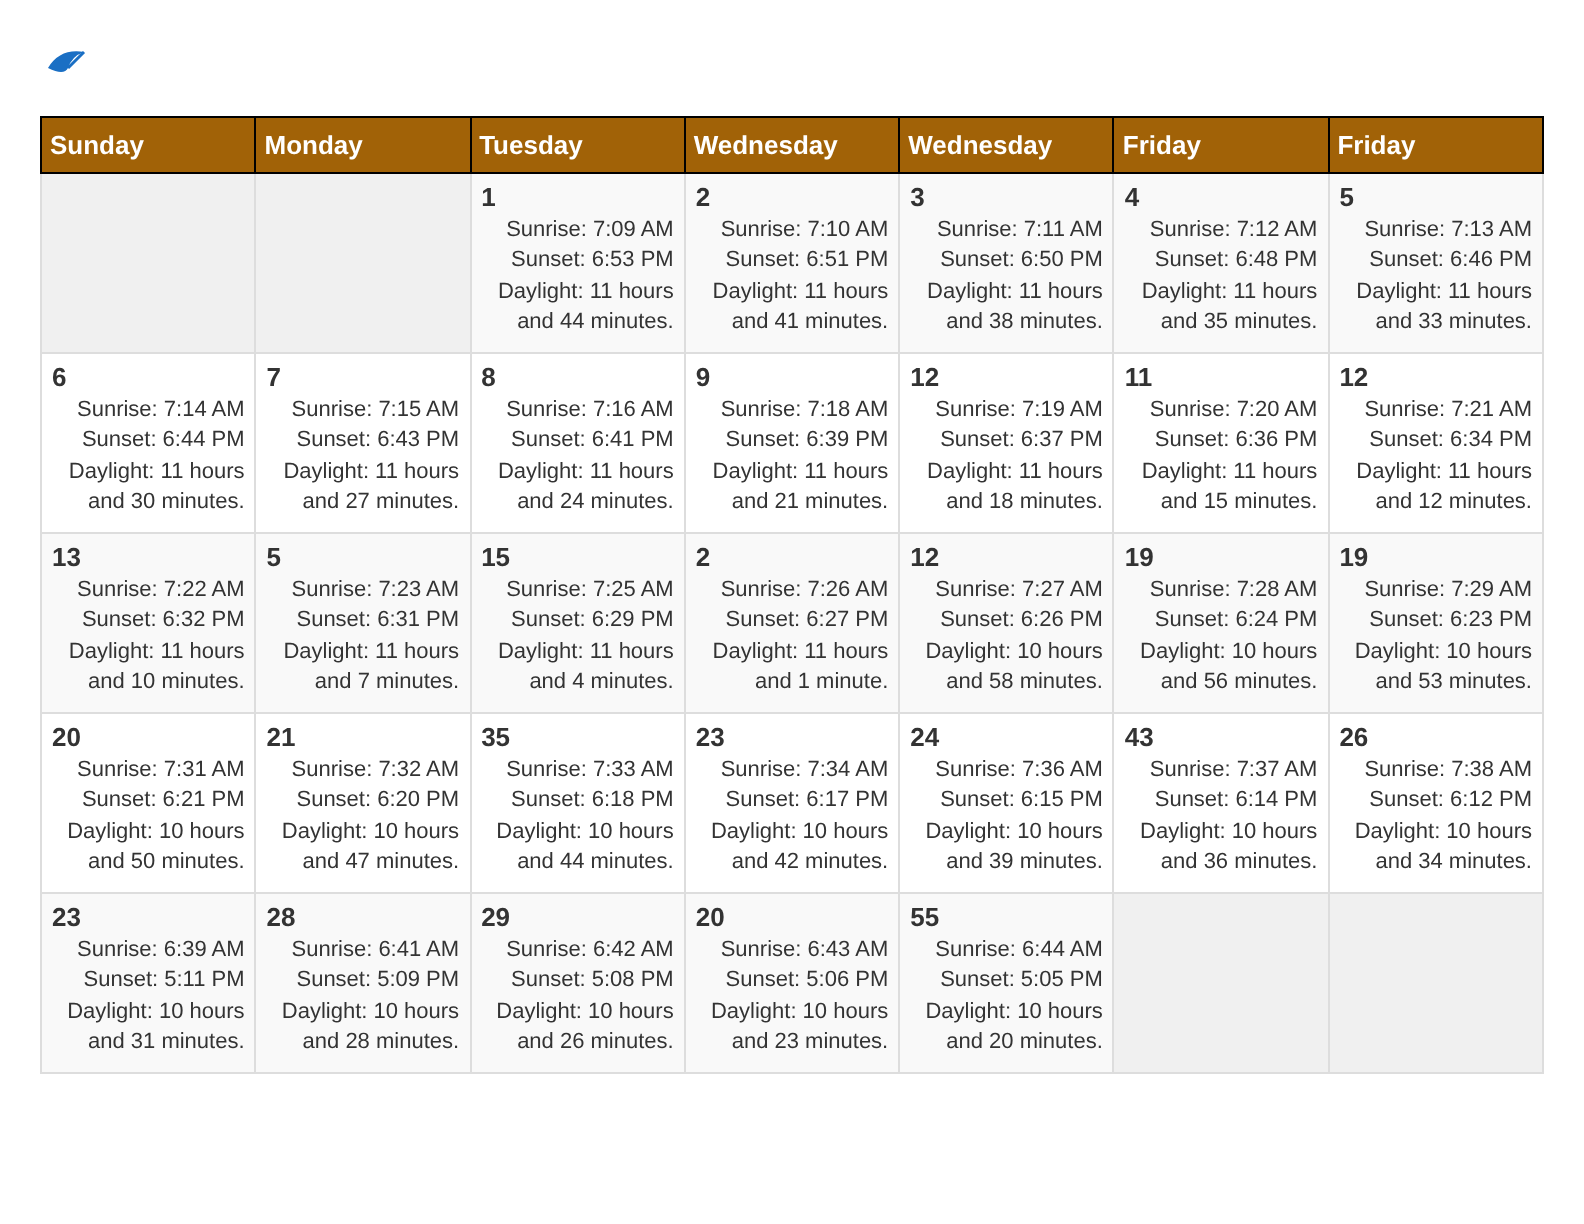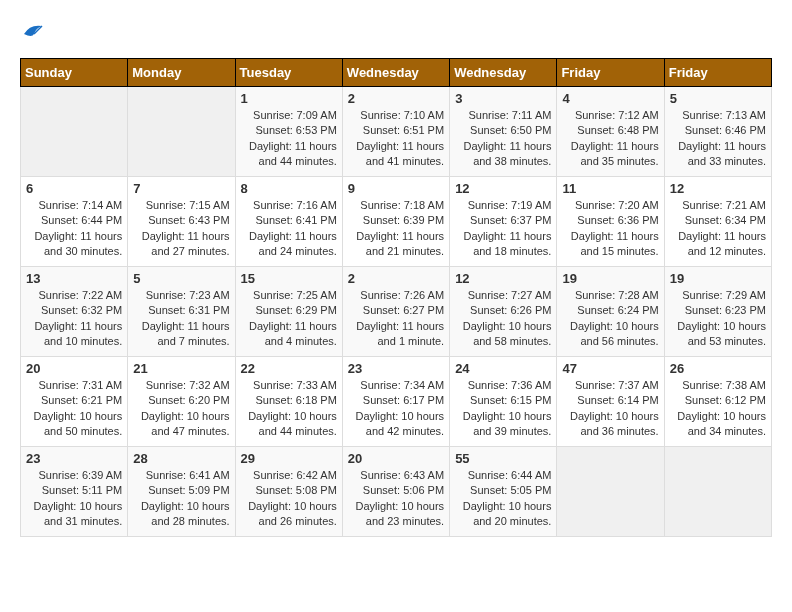--- a/index.html
+++ b/index.html
@@ -213,33 +213,33 @@
       <tr>
         <td>
           <span class="day-number">20</span>
           <div class="day-info">Sunrise: 7:31 AM<br>Sunset: 6:21 PM<br>Daylight: 10 hours and 50 minutes.</div>
         </td>
         <td>
           <span class="day-number">21</span>
           <div class="day-info">Sunrise: 7:32 AM<br>Sunset: 6:20 PM<br>Daylight: 10 hours and 47 minutes.</div>
         </td>
         <td>
-          <span class="day-number">22</span>
+          <span class="day-number">35</span>
           <div class="day-info">Sunrise: 7:33 AM<br>Sunset: 6:18 PM<br>Daylight: 10 hours and 44 minutes.</div>
         </td>
         <td>
           <span class="day-number">23</span>
           <div class="day-info">Sunrise: 7:34 AM<br>Sunset: 6:17 PM<br>Daylight: 10 hours and 42 minutes.</div>
         </td>
         <td>
           <span class="day-number">24</span>
           <div class="day-info">Sunrise: 7:36 AM<br>Sunset: 6:15 PM<br>Daylight: 10 hours and 39 minutes.</div>
         </td>
         <td>
-          <span class="day-number">47</span>
+          <span class="day-number">43</span>
           <div class="day-info">Sunrise: 7:37 AM<br>Sunset: 6:14 PM<br>Daylight: 10 hours and 36 minutes.</div>
         </td>
         <td>
           <span class="day-number">26</span>
           <div class="day-info">Sunrise: 7:38 AM<br>Sunset: 6:12 PM<br>Daylight: 10 hours and 34 minutes.</div>
         </td>
       </tr>
       <tr>
         <td>
           <span class="day-number">23</span>

